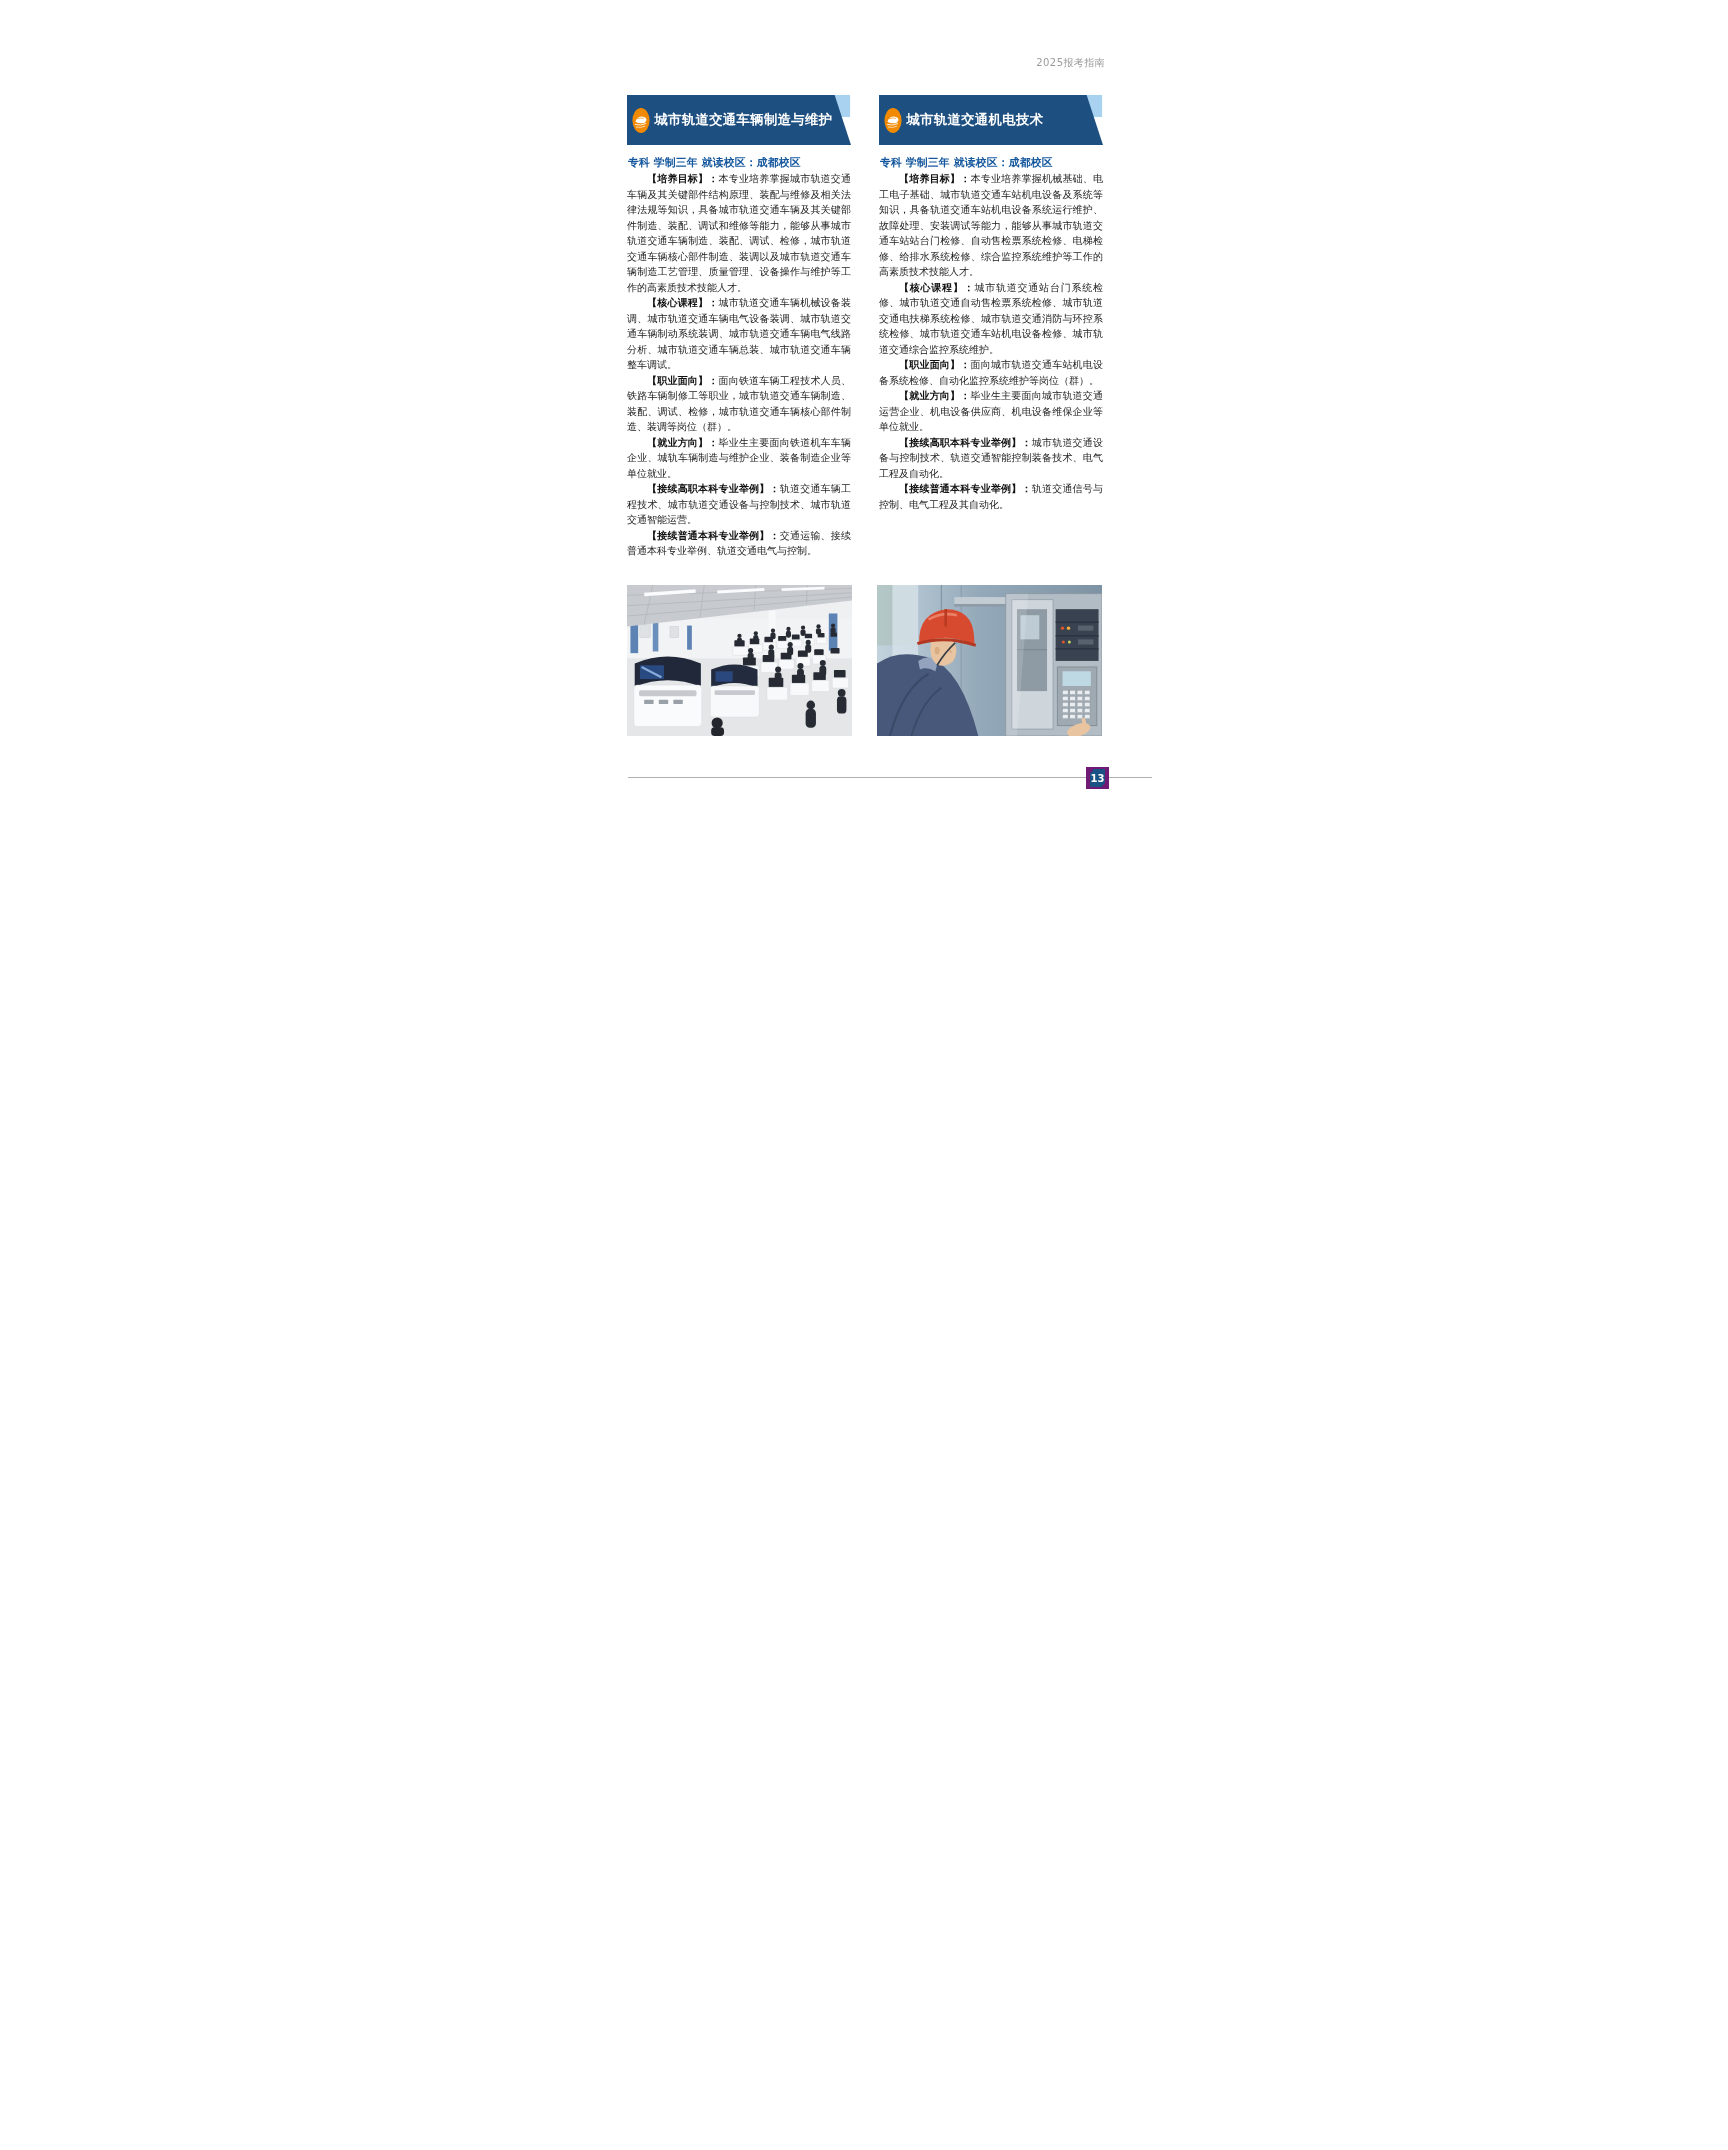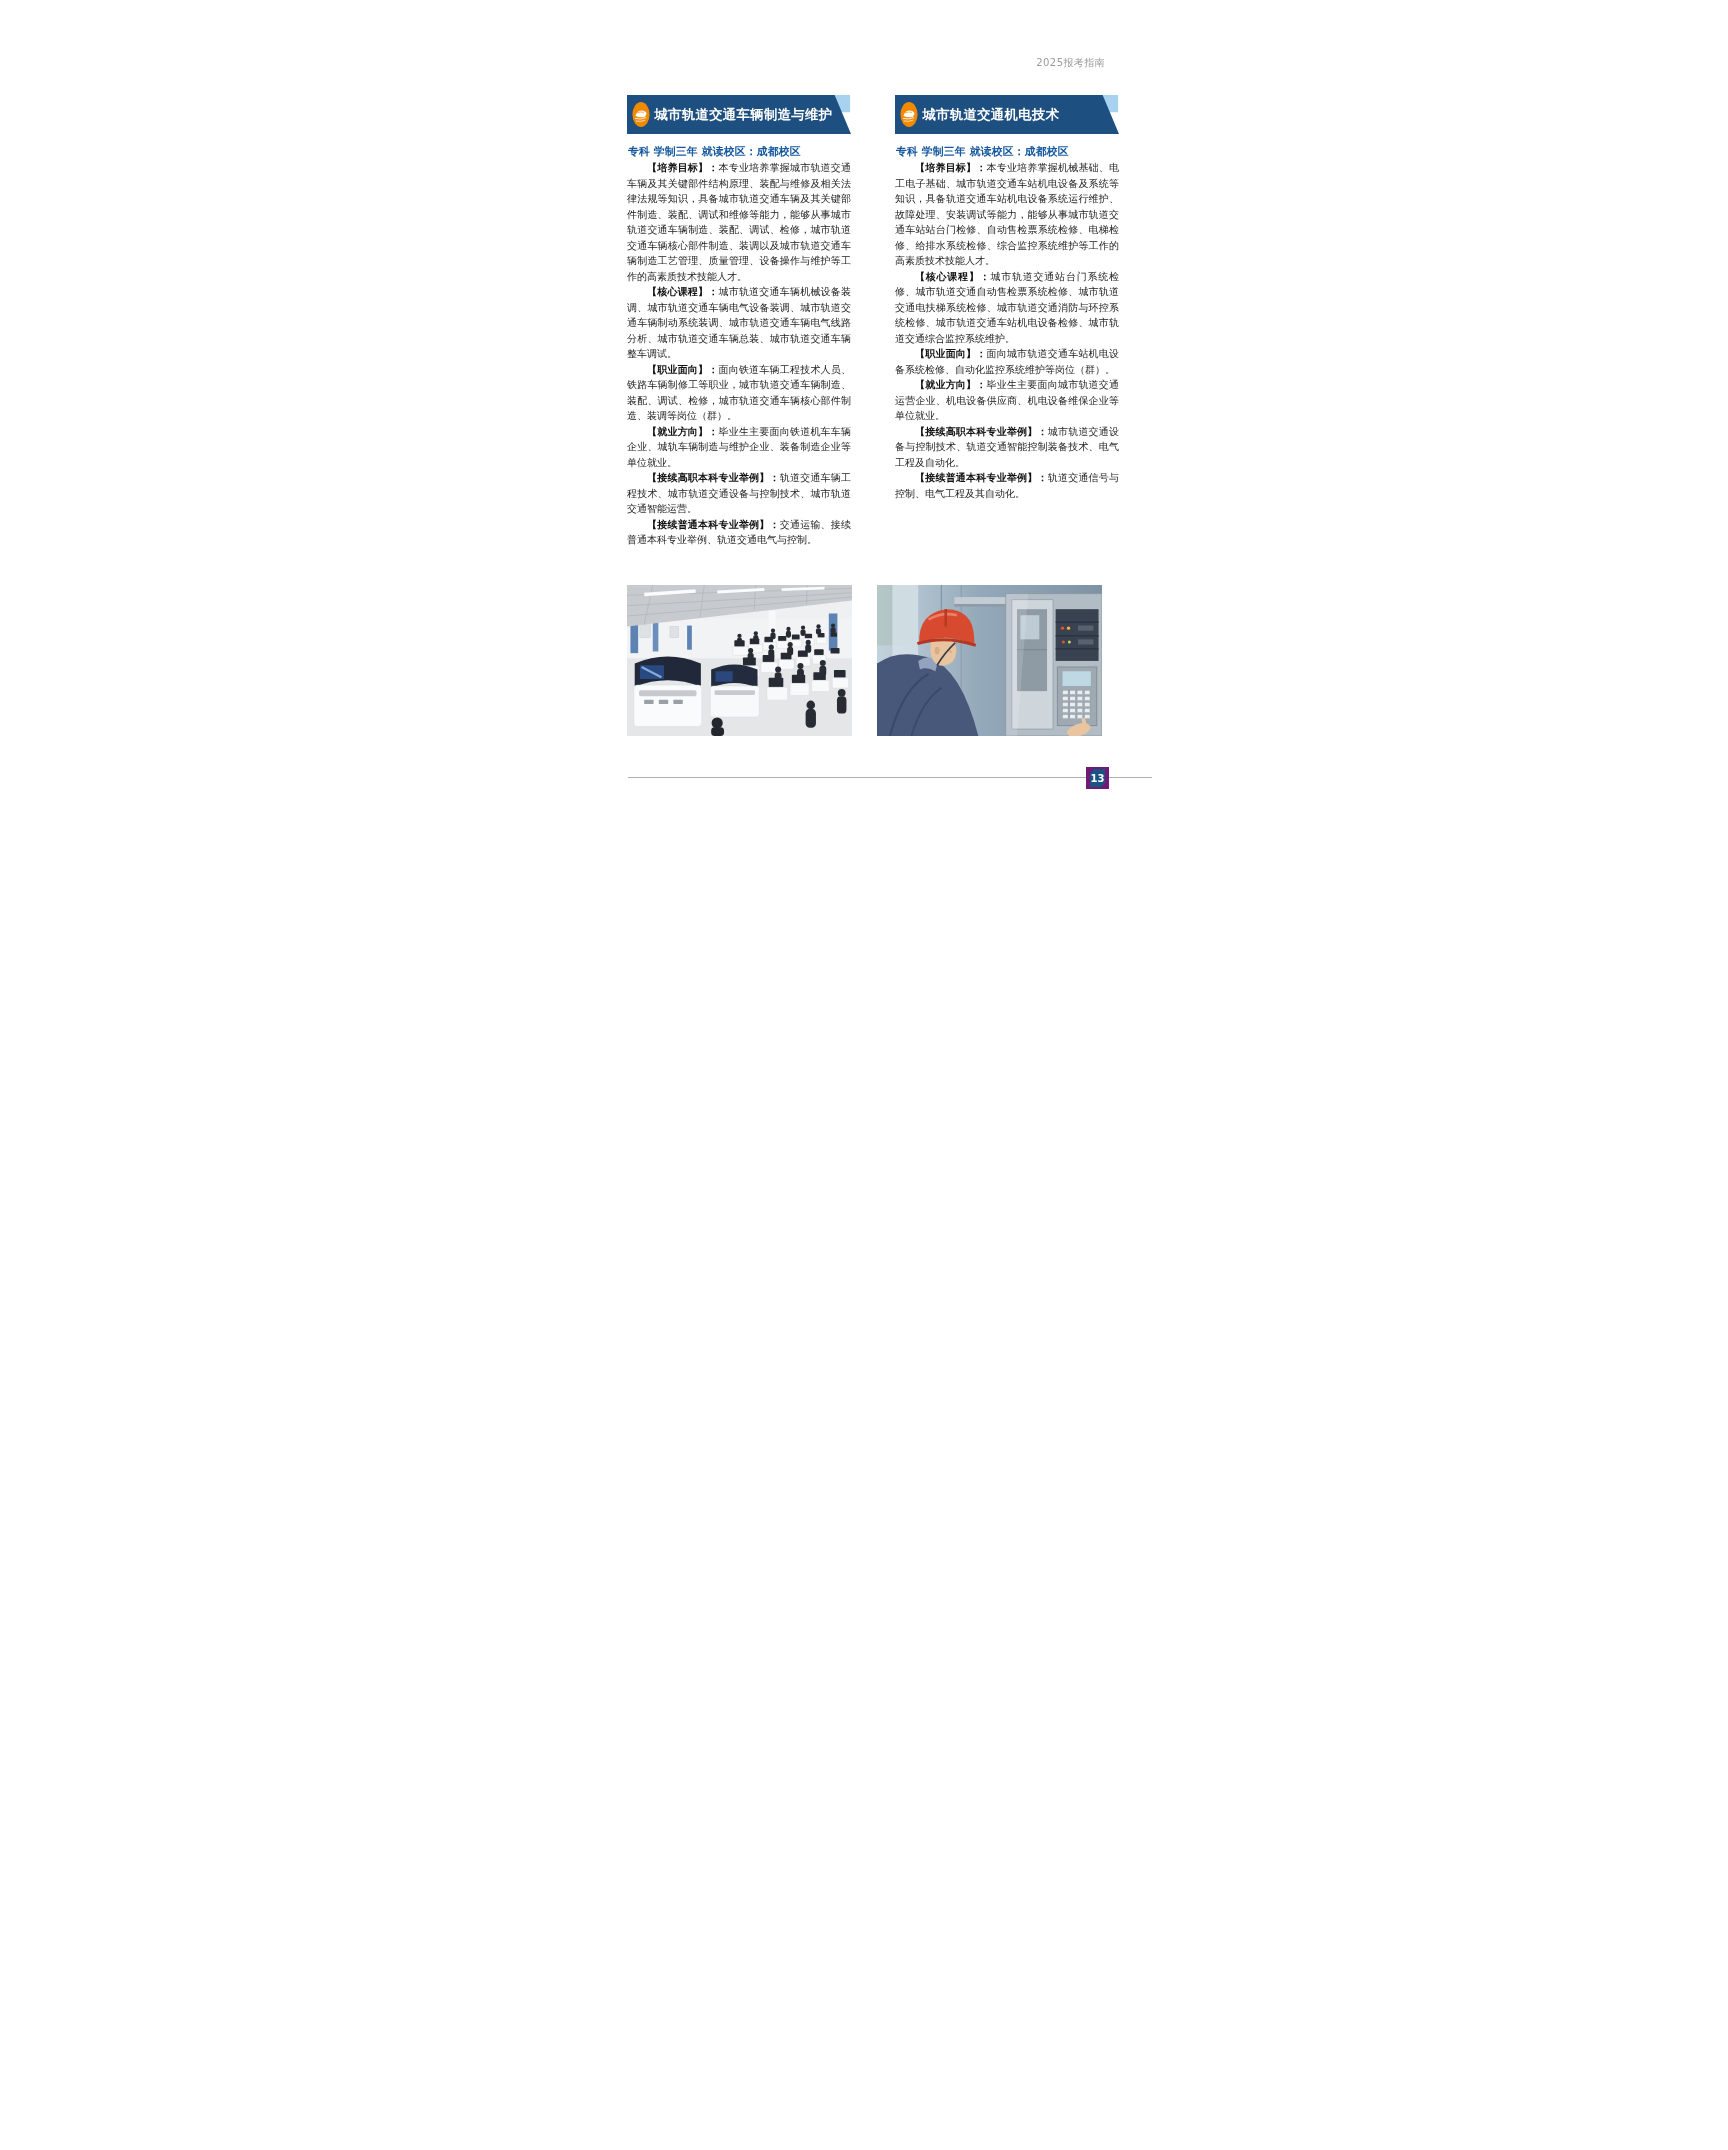--- a/index.html
+++ b/index.html
@@ -13,23 +13,23 @@
   }
   
   .doc-header{
     position:absolute;top:56px;right:47px;
     font-family:"DejaVu Sans", sans-serif;
     font-size:10px;line-height:14.6px;color:#9b9b9b;letter-spacing:0.4px;
   }
   
   .col{position:absolute;top:95px;width:224px;}
   .col.left{left:51px;}
-  .col.right{left:319px;}
-  
-  .banner{position:relative;height:39px;width:100%;}
+  .col.right{left:303px;}
+  
+  .banner{position:relative;height:50px;width:100%;}
   .banner svg.bg{position:absolute;left:0;top:0;width:100%;height:100%;}
   .banner .inner{
     position:absolute;left:0;top:0;height:100%;width:100%;
     display:flex;align-items:center;
   }
   .banner .icon{flex:0 0 auto;margin-left:4.7px;width:18px;height:27px;}
   .banner .title{
     margin-left:4.7px;
     font-family:"DejaVu Sans", sans-serif;font-weight:700;
     font-size:13.3px;letter-spacing:0.4px;color:#ffffff;white-space:nowrap;

